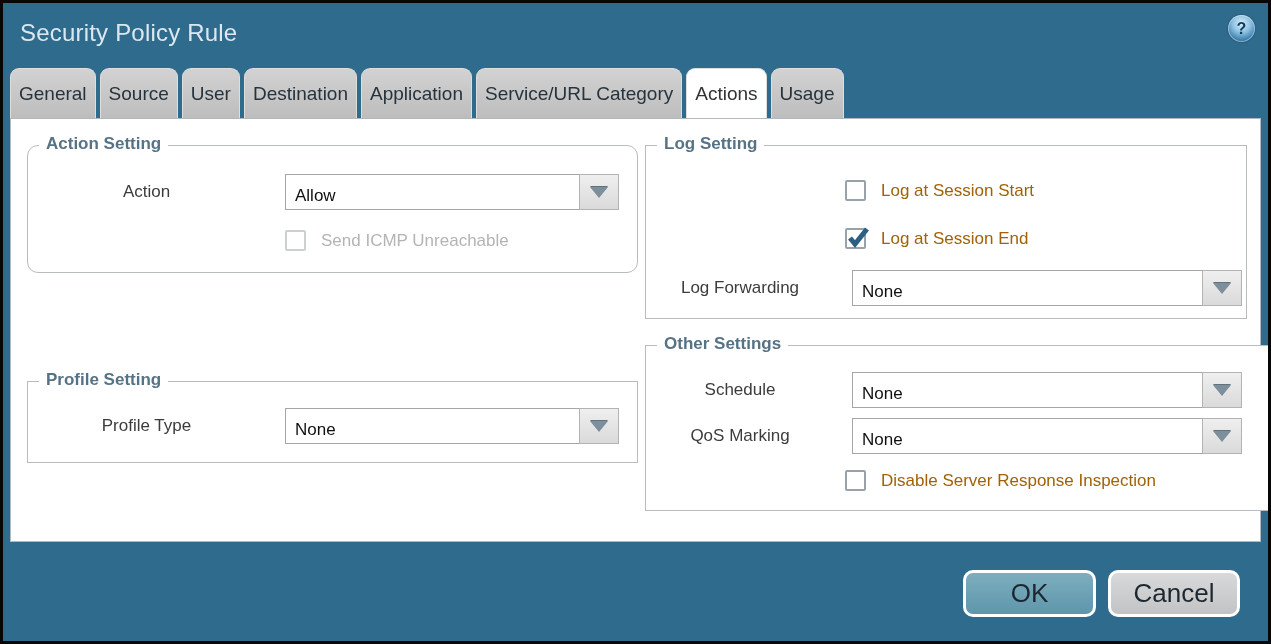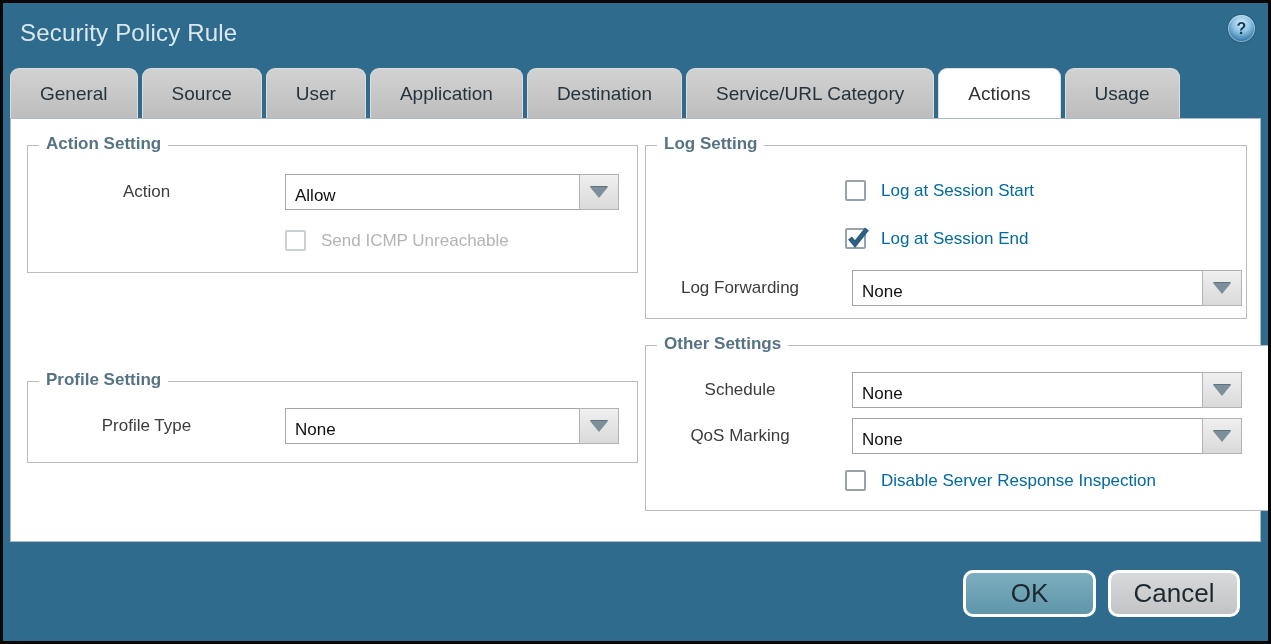--- a/index.html
+++ b/index.html
@@ -11,21 +11,21 @@
 
   .title { position:absolute; left:17px; top:16px; font-size:24px; color:#dce8ef; letter-spacing:.2px; }
 
   .help-icon { position:absolute; left:1225px; top:12px; width:27px; height:27px; border-radius:50%;
                background:radial-gradient(circle at 50% 32%, #d9eefb 0%, #8fc3e2 38%, #3c7fae 72%, #1c5480 100%);
                box-shadow:inset 0 0 0 1px rgba(255,255,255,.4), 0 0 2px rgba(0,0,0,.35);
                display:flex; align-items:center; justify-content:center;
                color:#0e3c5f; font-weight:bold; font-size:16px; cursor:pointer; }
 
   .tabbar { position:absolute; left:7px; top:65px; height:50px; display:flex; gap:4px; }
-  .tab { box-sizing:border-box; display:flex; align-items:center; padding:0 29px;
+  .tab { box-sizing:border-box; display:flex; align-items:center; padding:0 8px;
          background:linear-gradient(#d2d2d2,#bdbdbd); border:1px solid #dedede; border-bottom:none;
          border-radius:9px 9px 0 0; font-size:19px; color:#26333d; cursor:pointer; white-space:nowrap; }
   .tab.active { background:#fff; color:#333; position:relative; z-index:2; }
 
   .panel { position:absolute; left:7px; right:7px; top:115px; height:424px;
            background:#fff; border:1px solid #aebac1; box-sizing:border-box; z-index:1; }
 
   .fieldset { position:absolute; border:1px solid #b9bcbe; box-sizing:border-box; background:#fff; }
   .legend { position:absolute; top:-12px; left:11px; background:#fff; padding:0 7px;
             font-size:17px; font-weight:bold; color:#567385; white-space:nowrap; }
@@ -44,51 +44,51 @@
   .dd-button { position:absolute; right:-1px; top:-1px; bottom:-1px; width:38px;
                background:linear-gradient(#efefef,#dadada); border:1px solid #b3b3b3;
                display:flex; align-items:center; justify-content:center; }
   .dd-arrow { width:0; height:0; border-left:9px solid transparent; border-right:9px solid transparent;
               border-top:11px solid #7c8f9b; filter:drop-shadow(0 -1px 0 #5f7280); }
 
   .checkbox { width:21px; height:21px; box-sizing:border-box; background:#fff; border:2px solid #98a2a8;
               border-radius:2px; flex:none; cursor:pointer; position:relative; }
   .checkbox.disabled { border-color:#cbd0d3; cursor:default; }
   .checkbox .checkmark-icon { position:absolute; left:-2px; top:-5px; }
-  .cb-label { font-size:17px; color:#0369a1; margin-left:15px; white-space:nowrap; }
+  .cb-label { font-size:17px; color:#a16207; margin-left:15px; white-space:nowrap; }
   .cb-label.disabled { color:#b4b4b4; }
 
   .btn { position:absolute; top:567px; height:47px; box-sizing:border-box; border:3px solid #fff;
          border-radius:10px; display:flex; align-items:center; justify-content:center;
          font-size:26px; color:#1d2730; cursor:pointer; }
   .btn-ok { left:960px; width:133px; background:linear-gradient(#7caebe,#5f96ab); }
   .btn-cancel { left:1105px; width:132px; background:linear-gradient(#d8d9da,#c1c3c4); }
 
   
-  #fs-action  { left:16px;  top:26px;  width:611px; height:128px; }
+  #fs-action  { left:16px;  top:26px;  width:611px; height:128px;border-radius:11px; }
   #fs-profile { left:16px;  top:262px; width:611px; height:82px;  }
   #fs-log     { left:634px; top:26px;  width:602px; height:174px; }
   #fs-other   { left:634px; top:226px; width:704px; height:166px; }
 </style>
 </head>
 <body>
 
 <div class="dialog">
 
   <div class="title">Security Policy Rule</div>
   <div class="help-icon">
     <span>?</span>
   </div>
 
   <div class="tabbar">
     <div class="tab">General</div>
     <div class="tab">Source</div>
     <div class="tab">User</div>
+    <div class="tab">Destination</div>
     <div class="tab">Application</div>
-    <div class="tab">Destination</div>
     <div class="tab">Service/URL Category</div>
     <div class="tab active">Actions</div>
     <div class="tab">Usage</div>
   </div>
 
   <div class="panel">
 
     <div class="fieldset" id="fs-action">
       <div class="legend">Action Setting</div>
       <div class="row" style="top:28px;">

